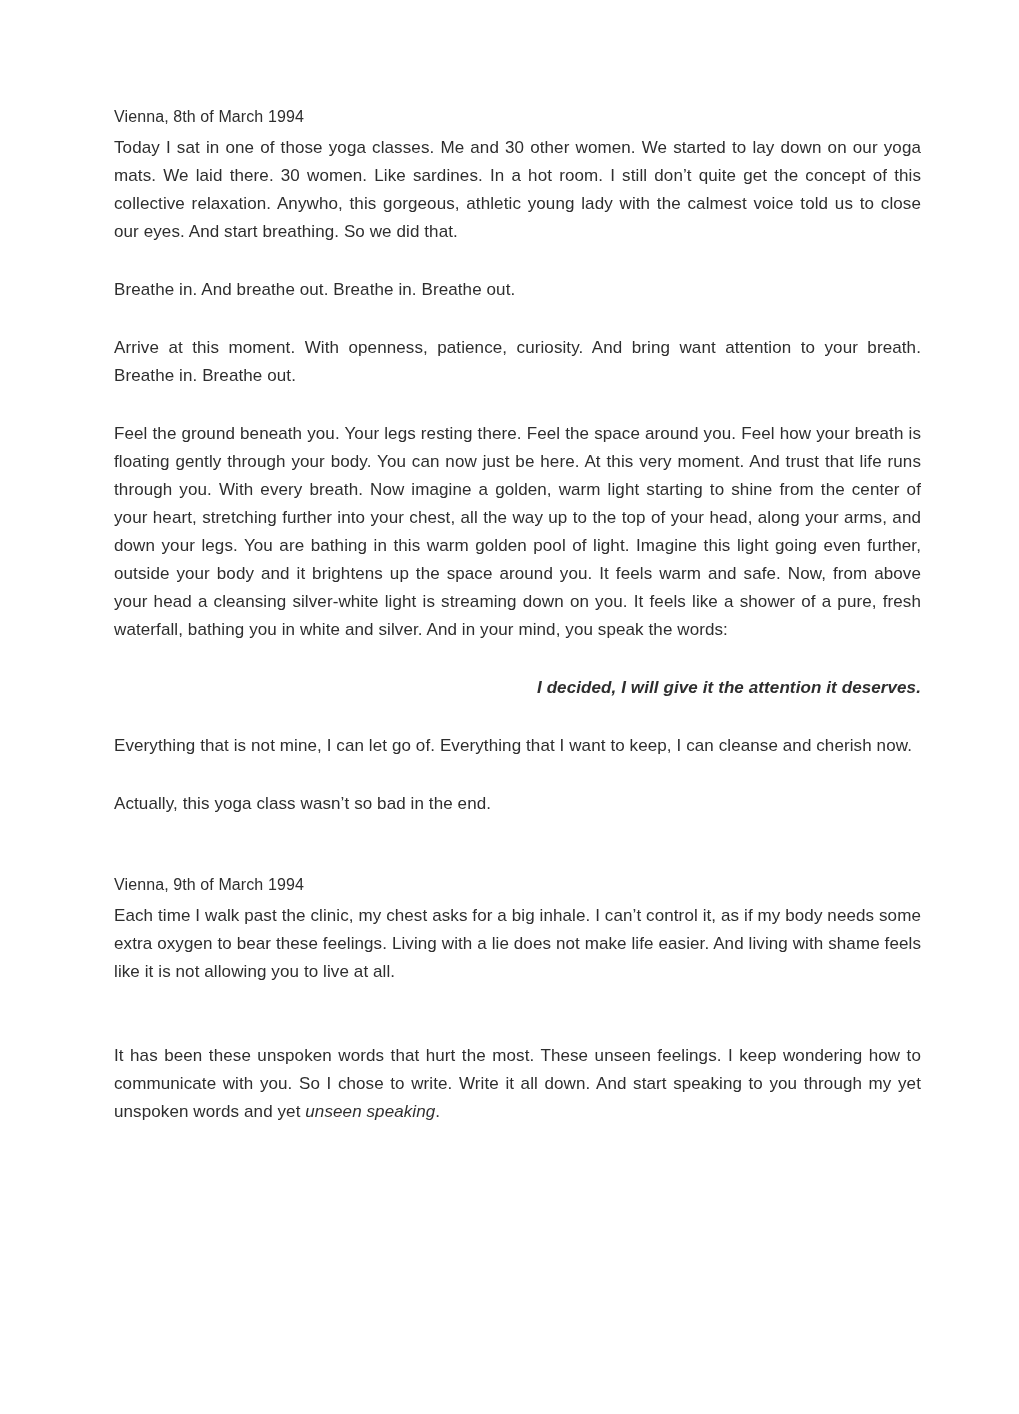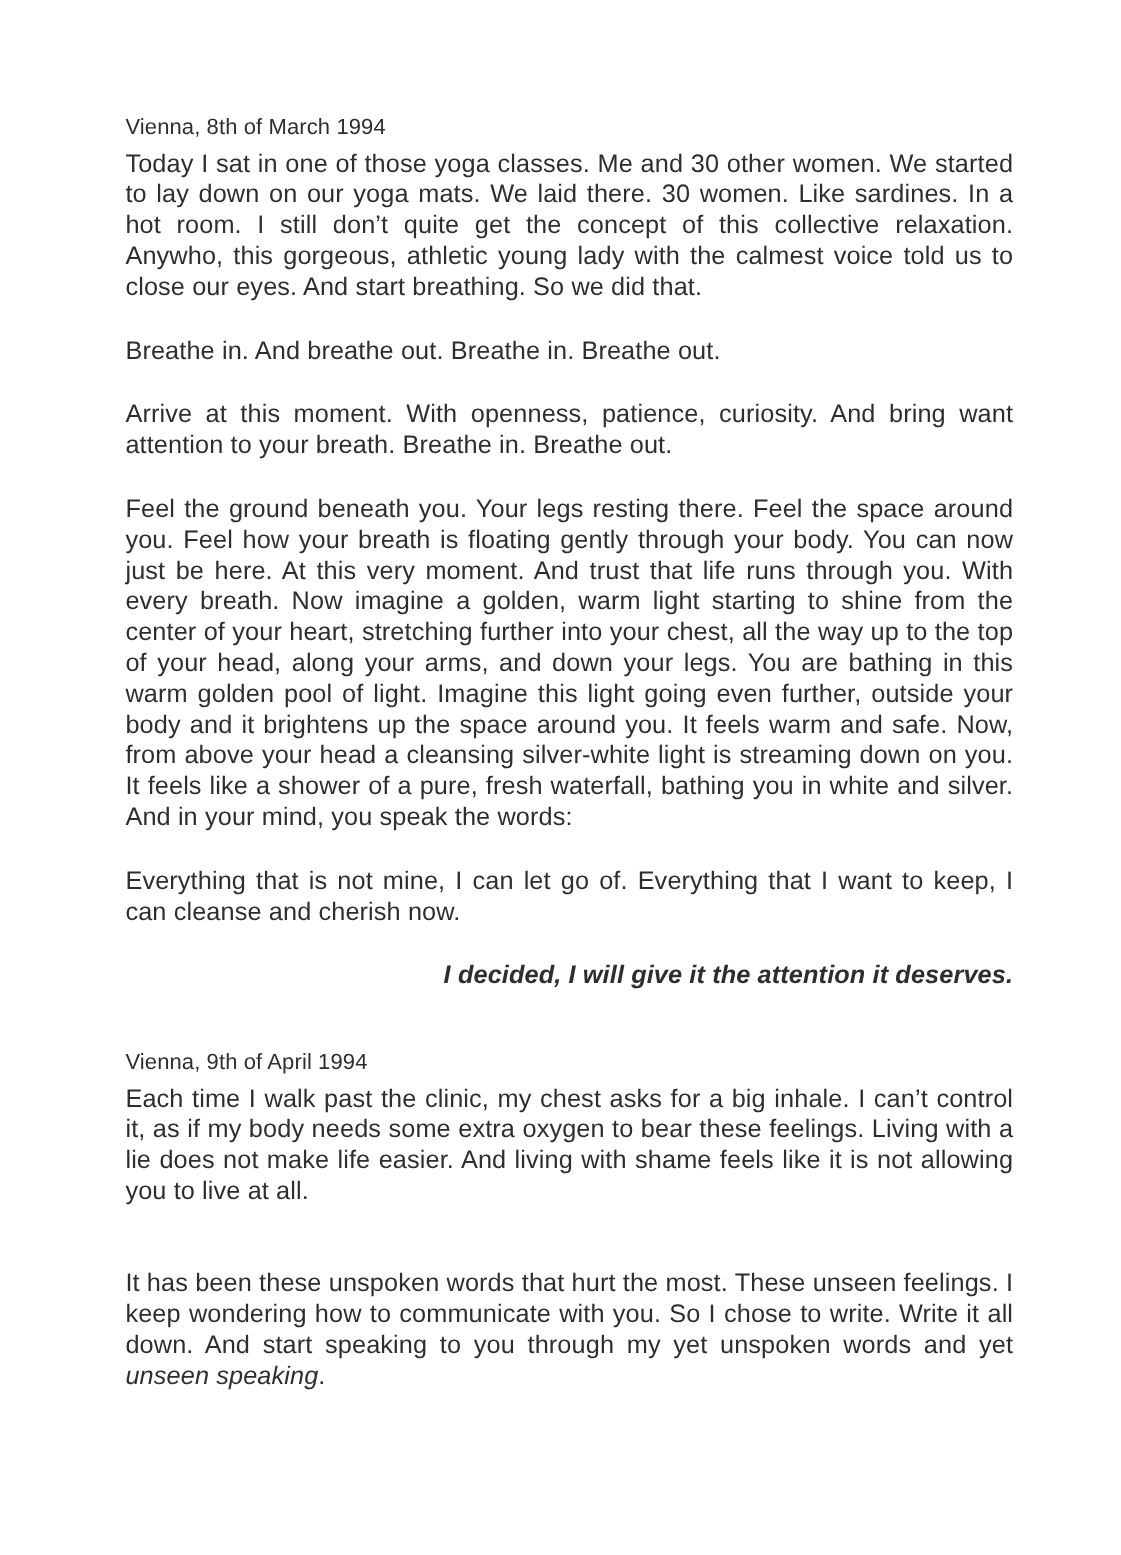--- a/index.html
+++ b/index.html
@@ -17,28 +17,28 @@
   .page {
     box-sizing: border-box;
     width: 1019px;
     height: 1414px;
     padding: 106px 98px 40px 114px;
     background: #ffffff;
   }
   .entry { margin: 0; }
   .entry + .entry { margin-top: 56px; }
   .entry-date {
-    font-size: 20px;
+    font-size: 16px;
     line-height: 21px;
     margin: 0 0 7px 0;
     color: #2e2e2e;
     letter-spacing: 0.1px;
   }
   .para {
-    font-size: 23px;
+    font-size: 17px;
     line-height: 28px;
     margin: 0 0 30px 0;
     text-align: justify;
     letter-spacing: 0.1px;
   }
   .para:last-child { margin-bottom: 0; }
   .para.italic { }
   .para.bold-right {
     font-style: italic;
     font-weight: 700;
@@ -50,26 +50,27 @@
 <body>
 
 <div class="page">
 
   <section class="entry">
     <p class="entry-date">Vienna, 8th of March 1994</p>
     <p class="para">Today I sat in one of those yoga classes. Me and 30 other women. We started to lay down on our yoga mats. We laid there. 30 women. Like sardines. In a hot room. I still don’t quite get the concept of this collective relaxation. Anywho, this gorgeous, athletic young lady with the calmest voice told us to close our eyes. And start breathing. So we did that.</p>
     <p class="para italic">Breathe in. And breathe out. Breathe in. Breathe out.</p>
     <p class="para italic">Arrive at this moment. With openness, patience, curiosity. And bring want attention to your breath. Breathe in. Breathe out.</p>
     <p class="para italic">Feel the ground beneath you. Your legs resting there. Feel the space around you. Feel how your breath is floating gently through your body. You can now just be here. At this very moment. And trust that life runs through you. With every breath. Now imagine a golden, warm light starting to shine from the center of your heart, stretching further into your chest, all the way up to the top of your head, along your arms, and down your legs. You are bathing in this warm golden pool of light. Imagine this light going even further, outside your body and it brightens up the space around you. It feels warm and safe. Now, from above your head a cleansing silver-white light is streaming down on you. It feels like a shower of a pure, fresh waterfall, bathing you in white and silver. And in your mind, you speak the words:</p>
+    <p class="para bold-right">I decided, I will give it the attention it deserves.</p>
     <p class="para italic">Everything that is not mine, I can let go of. Everything that I want to keep, I can cleanse and cherish now.</p>
-    <p class="para bold-right">I decided, I will give it the attention it deserves.</p>
+    <p class="para">Actually, this yoga class wasn’t so bad in the end.</p>
   </section>
 
   <section class="entry">
-    <p class="entry-date">Vienna, 9th of April 1994</p>
+    <p class="entry-date">Vienna, 9th of March 1994</p>
     <p class="para">Each time I walk past the clinic, my chest asks for a big inhale. I can’t control it, as if my body needs some extra oxygen to bear these feelings. Living with a lie does not make life easier. And living with shame feels like it is not allowing you to live at all.</p>
   </section>
 
   <section class="entry">
     <p class="para"><span>It has been these unspoken words that hurt the most. These unseen feelings. I keep wondering how to communicate with you. So I chose to write. Write it all down. And start speaking to you through my yet unspoken words and yet </span><span class="inline-italic">unseen speaking</span><span>.</span></p>
   </section>
 
 </div>
 
 </body></html>

